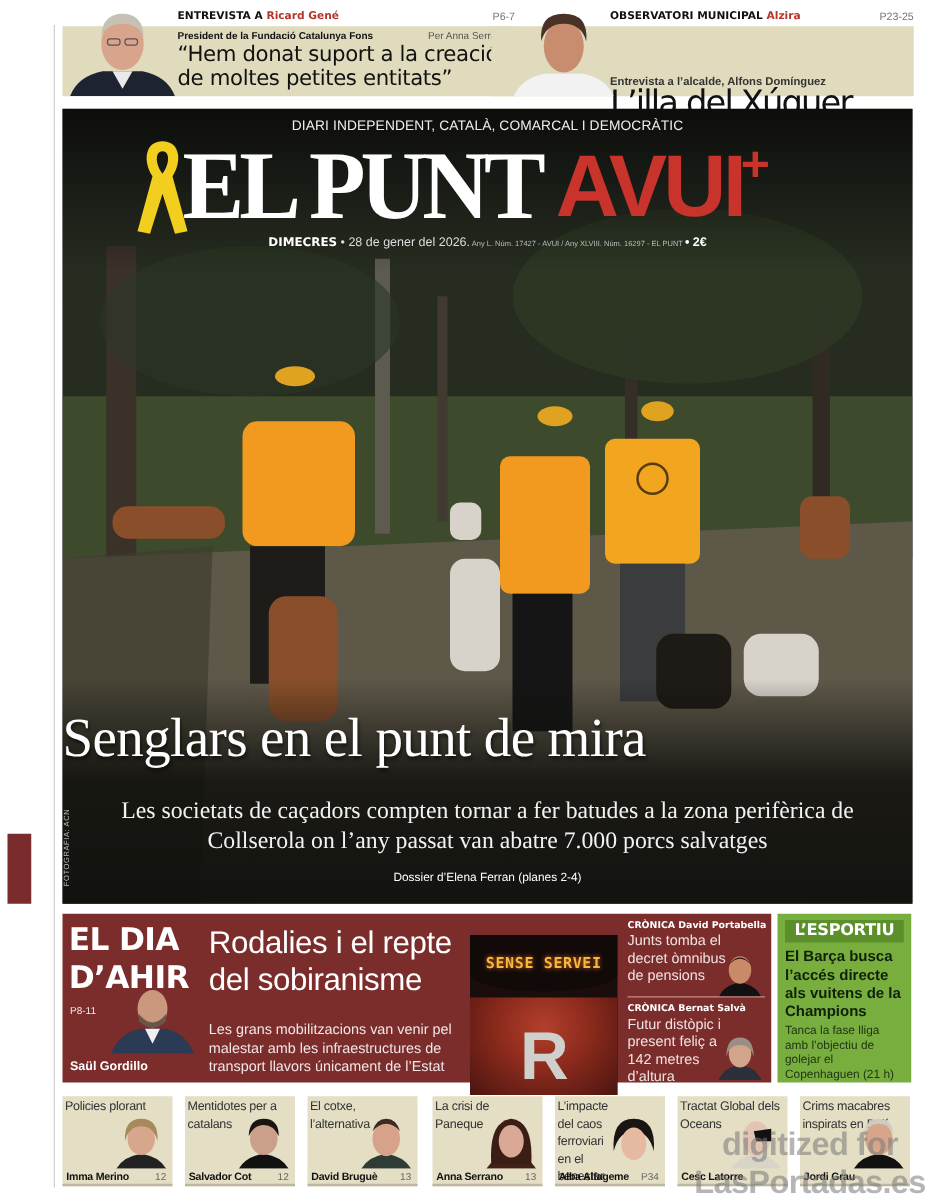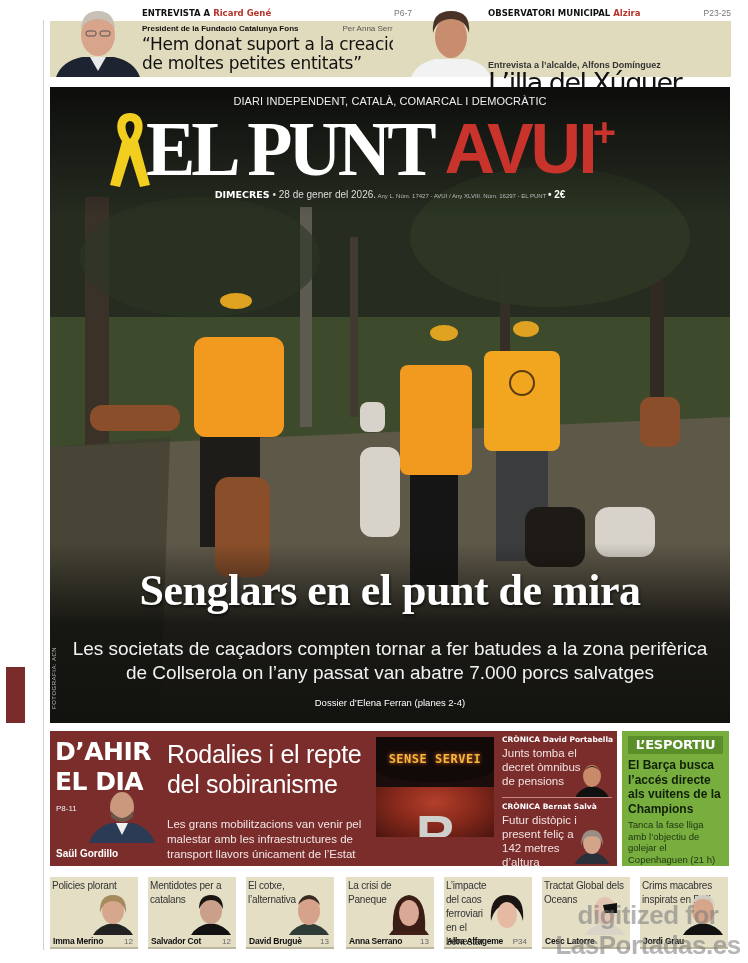--- a/index.html
+++ b/index.html
@@ -45,35 +45,35 @@
   .masthead .elpunt { font-family: "Liberation Serif", serif; font-weight: bold; font-size: 74px; color: #fff; letter-spacing: -4px; line-height: 80px; transform: scaleY(1.05); }
   .masthead .avui { font-family: "Liberation Sans", sans-serif; font-weight: 900; font-size: 70px; color: #c8342b; letter-spacing: -3px; line-height: 80px; margin-left: 12px; font-style: normal; }
   .masthead .plus { font-family: "Liberation Sans", sans-serif; font-weight: bold; font-size: 40px; color: #c8342b; position: relative; top: -34px; margin-left: -2px; }
   .ribbon { position: absolute; left: 56px; top: 22px; width: 48px; height: 80px; }
 
   .dateline { position: absolute; top: 102px; left: 0; right: 0; text-align: center; color: #ddd; font-size: 10px; white-space: nowrap; }
   .dateline .day { font-weight: bold; color: #fff; font-family: "DejaVu Sans", sans-serif; font-size: 9.5px; }
   .dateline .small { font-size: 6px; color: #bbb; }
   .dateline .price { font-weight: bold; color: #fff; }
 
-  .hero-headline { position: absolute; top: 478px; left: 0; right: 0; text-align: center; font-family: "Liberation Serif", serif; font-weight: bold; font-size: 44px; color: #fff; letter-spacing: -0.5px; text-shadow: 1px 2px 3px rgba(0,0,0,0.6); }
-  .hero-deck { position: absolute; top: 550px; left: 20px; right: 20px; text-align: center; font-family: Liberation Sans, sans-serif; font-size: 19px; line-height: 24px; color: #f2f2f2; }
+  .hero-headline { position: absolute; top: 478px; left: 0; right: 0; font-family: "Liberation Serif", serif; font-weight: normal; font-size: 44px; color: #fff; letter-spacing: -0.5px; text-shadow: 1px 2px 3px rgba(0,0,0,0.6); }
+  .hero-deck { position: absolute; top: 550px; left: 20px; right: 20px; text-align: center; font-family: Liberation Serif, serif; font-size: 19px; line-height: 24px; color: #f2f2f2; }
   .hero-credit { position: absolute; top: 610px; left: 0; right: 0; text-align: center; font-size: 9.5px; color: #fff; }
   .photo-credit { position: absolute; left: 1px; top: 552px; width: 10px; height: 70px; }
   .photo-credit span { display: block; transform: rotate(-90deg); transform-origin: left top; position: absolute; top: 70px; left: 0; font-size: 6px; color: #bbb; white-space: nowrap; letter-spacing: 0.5px; }
 
   
   .band { position: absolute; left: 50px; top: 731px; width: 567px; height: 135px; background: #7a2d2b; }
   .band .label { position: absolute; left: 5px; top: 6px; font-family: "DejaVu Sans", sans-serif; font-weight: bold; color: #fff; font-size: 25px; line-height: 30px; letter-spacing: -0.5px; }
   .band .pages { position: absolute; left: 6px; top: 73px; font-size: 8px; color: #eee; }
   .band .columnist { position: absolute; left: 6px; top: 117px; font-size: 10px; font-weight: bold; color: #fff; }
   .band .col-photo { position: absolute; left: 37px; top: 56px; width: 70px; height: 56px; overflow: hidden; }
   .band .rod-head { position: absolute; left: 117px; top: 8px; font-family: "Liberation Sans Narrow", "Liberation Sans", sans-serif; font-size: 25px; line-height: 30px; color: #fff; letter-spacing: -0.3px; }
   .band .rod-deck { position: absolute; left: 117px; top: 86px; width: 200px; font-family: "Liberation Sans Narrow", "Liberation Sans", sans-serif; font-size: 11.5px; line-height: 15px; color: #f1e6e6; }
-  .band .news-photo { position: absolute; left: 326px; top: 6px; width: 118px; height: 100px; overflow: hidden; background: #1b0d0b; }
+  .band .news-photo { position: absolute; left: 326px; top: 17px; width: 118px; height: 128px; overflow: hidden; background: #1b0d0b; }
   .band .news-photo .screen { position: absolute; left: 0; right: 0; top: 0; height: 45px; background: #120a08; border-radius: 0 0 50% 50% / 0 0 30% 30%; }
   .band .news-photo .sign { position: absolute; left: 4px; top: 15px; right: 4px; text-align: center; color: #f3b93a; font-family: "DejaVu Sans Mono", monospace; font-weight: bold; font-size: 12px; letter-spacing: 0.5px; text-shadow: 0 0 4px #e86a2a; }
   .band .news-photo .body { position: absolute; left: 0; right: 0; top: 50px; bottom: 0; background: radial-gradient(ellipse at 50% 30%, #b2402b 0%, #8b2a1c 45%, #4a1510 100%); }
   .band .news-photo .rletter { position: absolute; left: 40px; top: 70px; font-family: "Liberation Sans", sans-serif; font-weight: bold; font-size: 54px; color: #cfd0cc; line-height: 54px; }
   .band .cronica { position: absolute; left: 452px; width: 112px; }
   .band .cronica .ck { font-family: "DejaVu Sans", sans-serif; font-size: 7.5px; font-weight: bold; color: #fff; }
   .band .cronica .ct { font-family: "Liberation Sans Narrow", "Liberation Sans", sans-serif; font-size: 11.5px; line-height: 14px; color: #f2e2e2; margin-top: 2px; width: 80px; }
   .band .cronica .cphoto { position: absolute; right: 3px; width: 38px; height: 38px; overflow: hidden; }
   .band .cr-divider { position: absolute; left: 452px; width: 110px; top: 66px; height: 1px; background: #c78b86; }
 
@@ -208,22 +208,22 @@
   <div class="hero-headline">Senglars en el punt de mira</div>
   <div class="hero-deck">Les societats de caçadors compten tornar a fer batudes a la zona perifèrica de Collserola on l’any passat van abatre 7.000 porcs salvatges</div>
   <div class="hero-credit">Dossier d’Elena Ferran (planes 2-4)</div>
   <div class="photo-credit">
       <span>FOTOGRAFIA: ACN</span>
     </div>
 </div>
 
 <div class="band">
   <div class="label">
+    <div>EL DIA</div>
     <div>D’AHIR</div>
-    <div>EL DIA</div>
   </div>
   <div class="pages">P8-11</div>
   <div class="col-photo">
     <svg width="70" height="56" viewBox="0 0 70 56">
       <path d="M2 56 Q8 40 24 36 L46 36 Q62 40 68 56 Z" fill="#2b3a55"></path>
       <path d="M29 36 L35 48 L41 36 Z" fill="#f0f0f0"></path>
       <ellipse cx="35" cy="20" rx="12" ry="15" fill="#c9987d"></ellipse>
       <path d="M24 24 Q35 38 46 24 L46 30 Q35 40 24 30 Z" fill="#6b5448"></path>
     </svg>
   </div>

